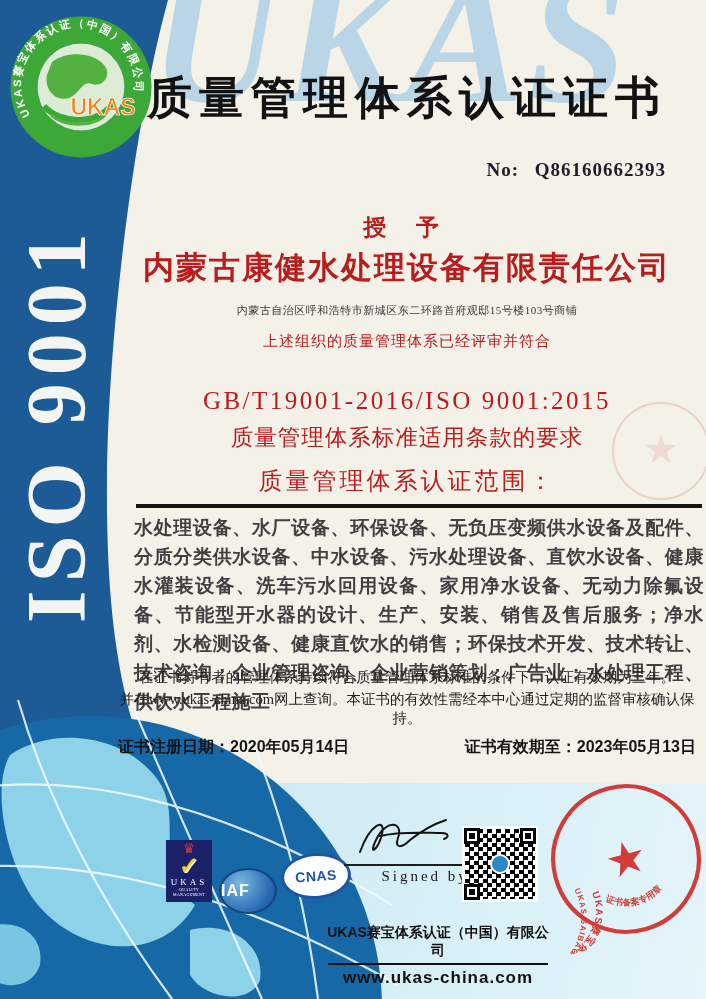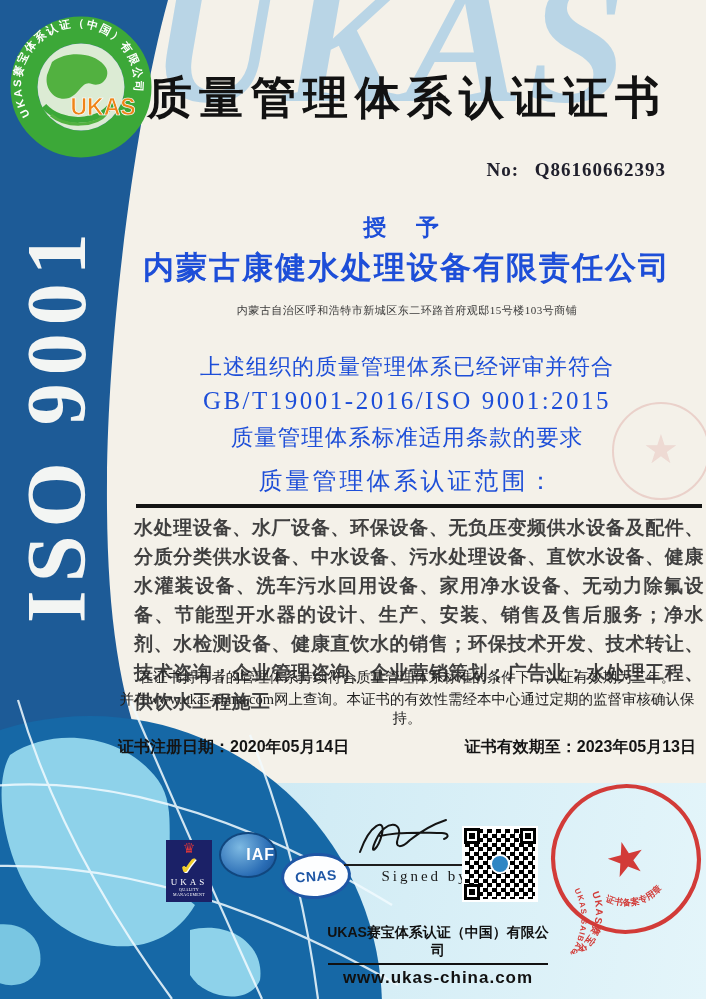--- a/index.html
+++ b/index.html
@@ -11,28 +11,28 @@
         background:linear-gradient(100deg,#bfe2ef 0%,#d2ecf5 45%,#e4f5fa 100%);}
   svg.bg{position:absolute;left:0;top:0;z-index:1;}
   
   .iso{position:absolute;left:56px;top:424px;z-index:2;transform:translate(-50%,-50%) rotate(-90deg);
        font-weight:700;font-size:84px;letter-spacing:8px;color:#f3f5f3;white-space:nowrap;}
   
   .toplogo{position:absolute;left:6px;top:12px;z-index:3;}
   
   .wm{position:absolute;left:150px;top:-48px;z-index:2;font-style:italic;font-weight:700;
       font-size:178px;letter-spacing:4px;color:#b9d5e6;line-height:1;white-space:nowrap;}
-  .c{position:absolute;left:118px;width:578px;text-align:center;z-index:3;color:#1d4ed8;}
+  .c{position:absolute;left:118px;width:578px;text-align:center;z-index:3;color:#b91c1c;}
   .title{top:68px;font-weight:700;font-size:45px;letter-spacing:7px;color:#121212;}
   .certno{position:absolute;right:40px;top:159px;z-index:3;font-weight:700;font-size:19px;
           color:#20202c;letter-spacing:1px;text-align:right;}
   .awarded{top:212px;font-weight:700;font-size:23px;letter-spacing:12px;}
   .company{top:247px;font-weight:700;font-size:31px;letter-spacing:2px;}
   .address{top:303px;font-size:11px;letter-spacing:.5px;color:#3a3a3a;}
-  .stmt1{top:352px;font-size:22px;letter-spacing:1px;}
+  .stmt1{top:332px;font-size:15px;letter-spacing:1px;}
   .standard{top:387px;font-size:25px;letter-spacing:2.5px;}
   .stmt2{top:422px;font-size:22.5px;letter-spacing:1px;}
   .scopehead{top:465px;font-weight:400;font-size:24px;letter-spacing:3px;}
   .rule{position:absolute;left:136px;top:504px;width:566px;height:4px;background:#141414;z-index:3;}
   .scope{position:absolute;left:134px;top:513px;width:570px;z-index:3;text-align:justify;
          font-family:"Liberation Sans","DejaVu Sans",sans-serif;font-weight:700;
          font-size:19px;line-height:29px;letter-spacing:.5px;color:#404040;}
   .note1{top:668px;font-size:14.5px;color:#222;}
   .note2{top:690px;font-size:14.5px;color:#222;}
   .dates{position:absolute;left:118px;top:737px;width:578px;z-index:3;display:flex;
@@ -46,23 +46,23 @@
   
   .bitem{position:absolute;z-index:4;}
   .ukasbadge{left:166px;top:840px;width:46px;height:62px;background:#1b2167;
              display:flex;flex-direction:column;align-items:center;justify-content:flex-start;
              color:#fff;text-align:center;}
   .ukasbadge .crown{font-size:14px;line-height:14px;color:#d8363c;margin-top:2px;}
   .ukasbadge .check{font-size:24px;line-height:20px;font-weight:700;color:#f3cf2a;
                     text-shadow:1px 1px 0 #fff;}
   .ukasbadge .uk{font-size:9px;letter-spacing:3px;margin-top:1px;}
   .ukasbadge .sub{font-size:4px;line-height:1.3;letter-spacing:.3px;}
-  .iaf{left:219px;top:832px;width:54px;height:42px;border-radius:50%;
+  .iaf{left:219px;top:868px;width:54px;height:42px;border-radius:50%;
        background:radial-gradient(circle at 35% 32%,#7db9e2,#2a6db5 65%,#154f92);
-       border:2px solid #11477f;display:flex;align-items:center;justify-content:flex-end;
+       border:2px solid #11477f;display:flex;align-items:center;justify-content:flex-start;
        color:#fff;font-family:"Liberation Sans",sans-serif;font-weight:700;font-size:16px;
        letter-spacing:1px;}
   .cnas{left:281px;top:853px;width:64px;height:40px;border-radius:50%;background:#fdfeff;
         border:3px solid #1e56a5;display:flex;align-items:center;justify-content:center;
         color:#1e56a5;font-family:"Liberation Sans",sans-serif;font-weight:700;font-size:14px;
         letter-spacing:.5px;transform:rotate(-4deg);}
   .sig{left:344px;top:810px;width:132px;}
   .sig svg{display:block;margin-left:6px;}
   .sigline{width:130px;height:2px;background:#1d1d1d;margin-top:2px;}
   .siglabel{text-align:right;font-size:15px;letter-spacing:3px;color:#1a1a1a;margin-top:2px;}

